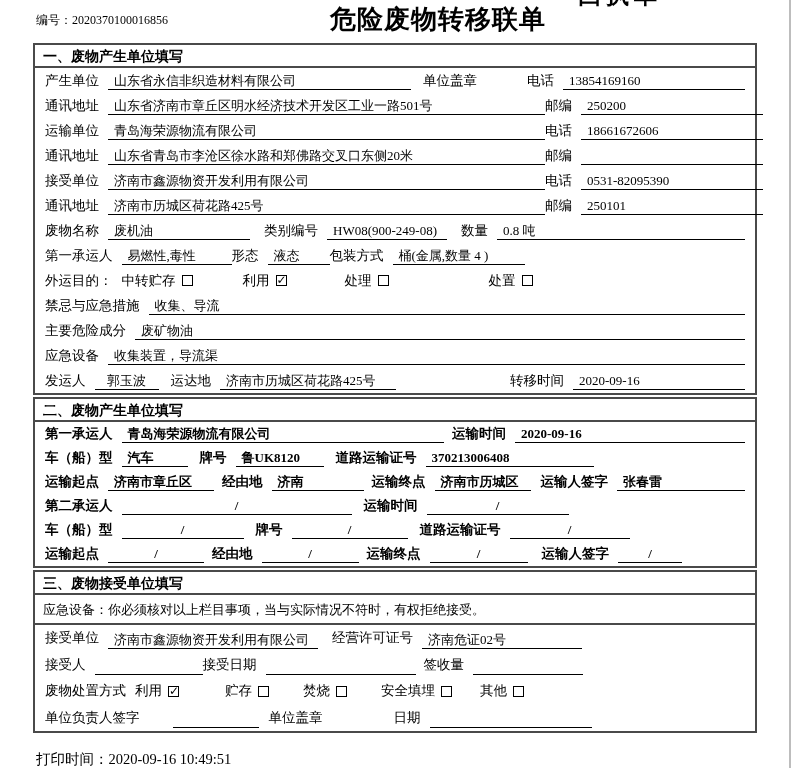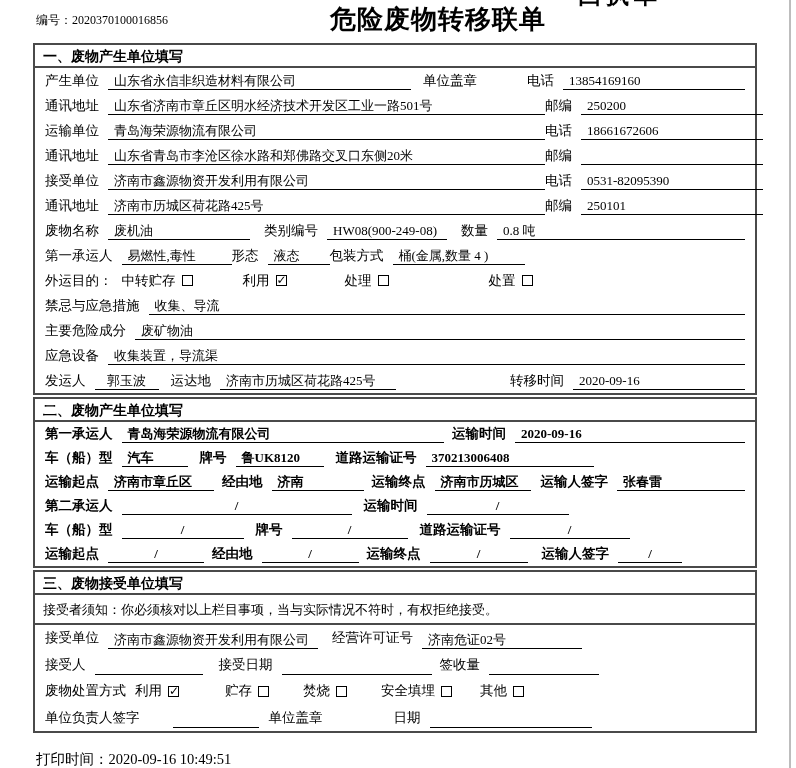--- a/index.html
+++ b/index.html
@@ -216,33 +216,33 @@
         <span class="val center" style="width:97px">/</span>
         <span class="lbl" style="margin-left:8px">运输终点</span>
         <span class="val center" style="width:98px">/</span>
         <span class="lbl" style="margin-left:14px">运输人签字</span>
         <span class="val center" style="width:64px">/</span>
       </div>
     </div>
 
     <div class="sec s3">
       <div class="sec-h">三、废物接受单位填写</div>
-      <div class="notice">接受者须知：你必须核对以上栏目事项，当与实际情况不符时，有权拒绝接受。</div>
+      <div class="notice">应急设备：你必须核对以上栏目事项，当与实际情况不符时，有权拒绝接受。</div>
 
       <div class="row">
         <span class="lbl">接受单位</span>
         <span class="val" style="width:210px">济南市鑫源物资开发利用有限公司</span>
         <span class="lbl" style="margin-left:14px">经营许可证号</span>
         <span class="val" style="width:160px">济南危证02号</span>
       </div>
 
       <div class="row">
         <span class="lbl">接受人</span>
         <span class="val" style="width:108px"></span>
-        <span class="lbl" style="margin-left:16px">接受日期</span>
+        <span class="lbl" style="">接受日期</span>
         <span class="val" style="width:150px"></span>
         <span class="lbl" style="margin-left:8px">签收量</span>
         <span class="val" style="width:110px"></span>
       </div>
 
       <div class="row">
         <span class="lbl">废物处置方式</span>
         <span class="cbgroup">
           <span class="plain">利用</span>
           <span class="cb on"></span>

